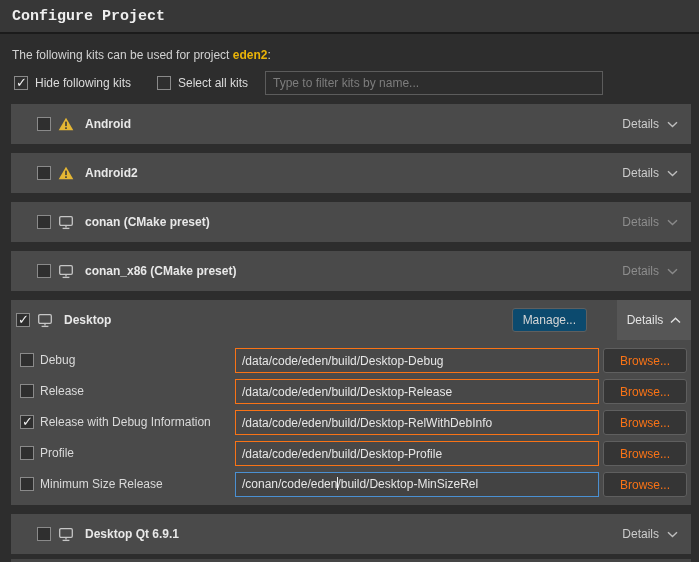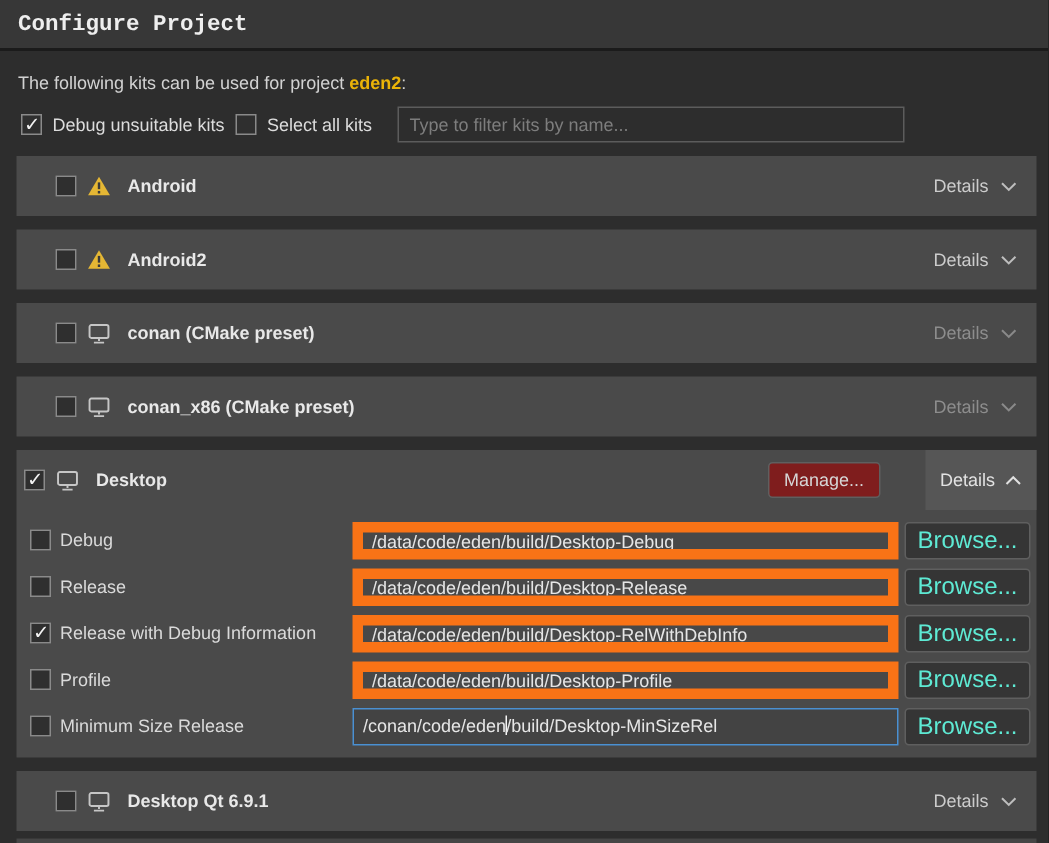--- a/index.html
+++ b/index.html
@@ -56,63 +56,63 @@
   .kit-expanded{
     position:absolute;left:11px;top:300px;width:680px;height:205px;
     background:#4a4a4a;box-sizing:border-box;
   }
   .kit-expanded .kit-header{
     position:relative;height:40px;display:flex;align-items:center;gap:7px;
     padding-left:5px;box-sizing:border-box;
   }
   .manage-btn{
     position:absolute;right:104px;top:8px;height:24px;
-    background:#7f1d1d;border:1px solid #5f5f5f;border-radius:3px;
+    background:#0c4a6e;border:1px solid #5f5f5f;border-radius:3px;
     color:#d6d6d6;font-family:inherit;font-size:12px;padding:0 10px;
   }
   .details-highlight{
     position:absolute;right:0;top:0;width:74px;height:40px;
     background:#565656;display:flex;align-items:center;justify-content:center;gap:7px;
     color:#e2e2e2;
   }
   .config-row{position:absolute;left:0;width:680px;height:38px;}
   .config-row .cb{position:absolute;left:9px;top:5px;}
   .config-label{position:absolute;left:29px;top:0;line-height:25px;color:#dadada;white-space:nowrap;}
   .path-input{
     position:absolute;left:224px;top:0;width:364px;height:25px;box-sizing:border-box;
-    background:#484848;border:7px solid #f97316;color:#e6e6e6;
+    background:#484848;border:1px solid #f97316;color:#e6e6e6;
     font-family:inherit;font-size:12px;padding:0 6px;outline:none;white-space:nowrap;
   }
   .path-input.focused{border:1px solid #4a90d2;background:#434343;line-height:23px;overflow:hidden;}
   .caret{display:inline-block;width:1px;height:13px;background:#f5f5f5;vertical-align:-2px;margin:0 -0.5px;}
   .browse-btn{
     position:absolute;right:4px;top:0;width:84px;height:25px;box-sizing:border-box;
     background:#353535;border:1px solid #5f5f5f;border-radius:3px;
-    color:#5eead4;font-family:inherit;font-size:16px;
+    color:#f97316;font-family:inherit;font-size:12px;
   }
   .next-row-sliver{
     position:absolute;left:11px;top:559px;width:680px;height:3px;background:#454545;
   }
 </style>
 </head>
 <body>
 
 <div class="page">
 
   <div class="titlebar">
     <div class="page-title">Configure Project</div>
   </div>
 
   <div class="intro">
     <span>The following kits can be used for project </span><b>eden2</b><span>:</span>
   </div>
 
   <div class="cbgroup" style="left:14px">
     <span class="cb checked"></span>
-    <span class="cblabel">Debug unsuitable kits</span>
+    <span class="cblabel">Hide following kits</span>
   </div>
   <div class="cbgroup" style="left:157px">
     <span class="cb"></span>
     <span class="cblabel">Select all kits</span>
   </div>
   <input class="filter-input" placeholder="Type to filter kits by name..." style="">
 
   <div class="kit-row" style="top:104px">
     <span class="cb"></span>
     <span class="kit-icon">

